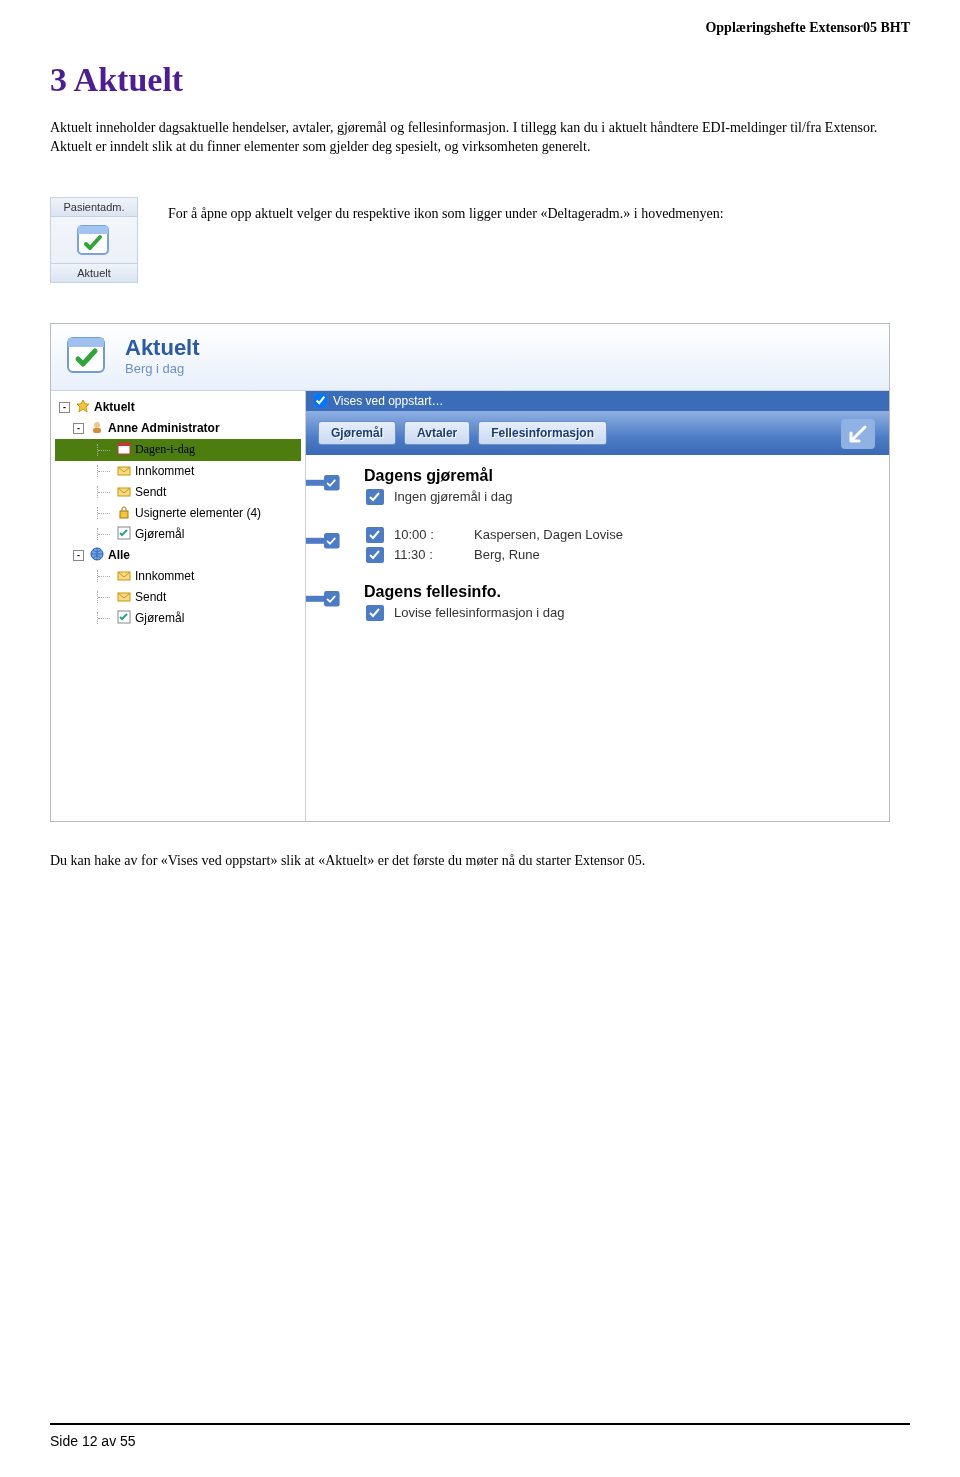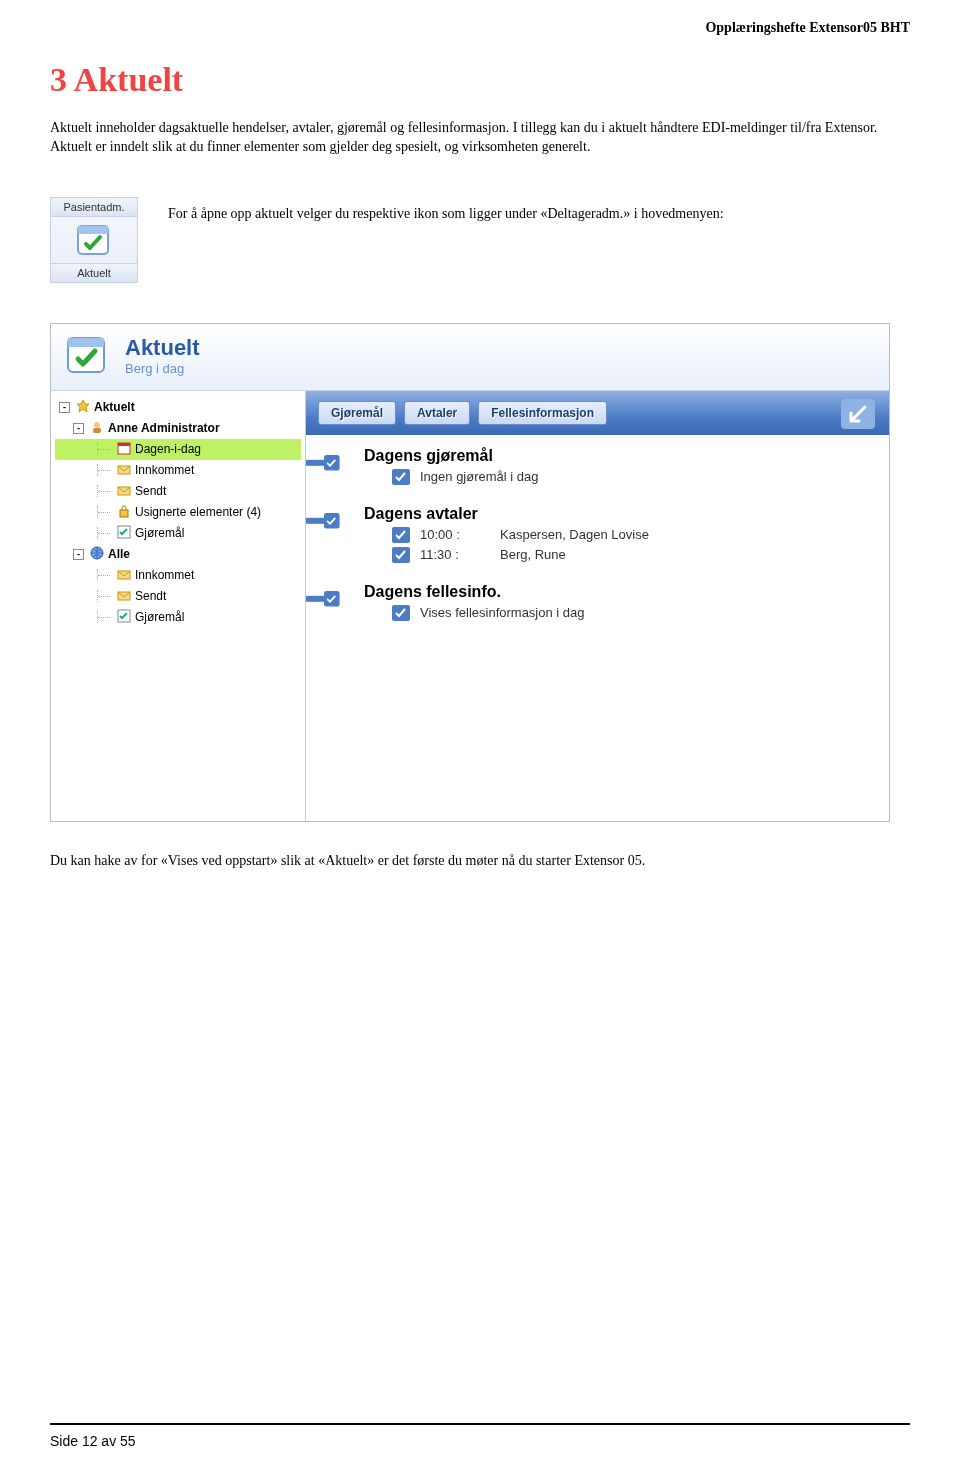--- a/index.html
+++ b/index.html
@@ -16,21 +16,21 @@
     position: relative;
     min-height: 1477px;
   }
   .doc-header {
     text-align: right;
     font-weight: bold;
     font-size: 14px;
     margin-bottom: 25px;
   }
   h1 {
-    color: #ef4444;
+    color: #4c1d95;
     font-family: Georgia, serif;
     font-size: 34px;
     font-weight: bold;
     margin: 0 0 20px 0;
   }
   .body-text {
     font-size: 14px;
     line-height: 1.35;
     margin: 0 0 16px 0;
   }
@@ -92,21 +92,21 @@
     font-size: 12px;
   }
   .tree-item {
     display: flex;
     align-items: center;
     gap: 4px;
     padding: 2px 2px 2px 4px;
     white-space: nowrap;
   }
   .tree-item.bold { font-weight: bold; }
-  .tree-item.highlight { background: #bef264; }
+  .tree-item.highlight { background: #4d7c0f; font-family: Liberation Serif, serif; }
   .indent-1 { padding-left: 18px; }
   .indent-2 { padding-left: 42px; }
   .tree-toggle {
     width: 11px; height: 11px; border:1px solid #888; font-size:9px; line-height: 9px; text-align:center; margin-right:2px;
     display:inline-flex; align-items:center; justify-content:center; background:#fff;
   }
   .tree-dotted {
     display:inline-block; width:16px; height:12px;
     border-left:1px dotted #aaa;
     position:relative;
@@ -165,21 +165,21 @@
     font-weight: bold;
     font-size: 16px;
     color: #000;
     margin-left: 48px;
     margin-bottom: 2px;
   }
   .section-line {
     display: flex;
     align-items: center;
     gap: 10px;
-    margin-left: 76px;
+    margin-left: 50px;
     font-size: 13px;
     color: #333;
     padding: 2px 0;
   }
   .section-line .cell-time { width: 70px; }
   .section-line .cell-name { }
   .check-icon-sm { flex-shrink:0; }
   .footer-rule {
     border-top: 2px solid #000;
     margin-top: 60px;
@@ -319,20 +319,24 @@
             <span class="tree-dotted"></span>
             <span><svg width="14" height="14">
                 <rect x="1" y="1" width="12" height="12" fill="#fff" stroke="#888"></rect>
                 <path d="M3 7 l2 2 l5 -5" stroke="#2a8" stroke-width="2" fill="none"></path>
               </svg></span>
             <span>Gjøremål</span>
           </div>
         </div>
 
       <div class="main-pane">
+        <div class="topbar">
+          <input type="checkbox" checked="" style="">
+          <span>Vises ved oppstart…</span>
+        </div>
 
         <div class="tab-bar">
           <button class="tab-button">Gjøremål</button>
           <button class="tab-button">Avtaler</button>
           <button class="tab-button">Fellesinformasjon</button>
           <div class="collapse-icon">
             <svg width="34" height="30" viewBox="0 0 34 30">
               <rect x="0" y="0" width="34" height="30" rx="4" fill="#8fb1e3"></rect>
               <path d="M24 8 L10 22 M10 22 L10 14 M10 22 L18 22" stroke="#fff" stroke-width="3" fill="none" stroke-linecap="round"></path>
             </svg>
@@ -354,21 +358,20 @@
             <span>Ingen gjøremål i dag</span>
           </div>
         </div>
 
         <div class="content-block">
           <svg class="arrow-connector" viewBox="0 0 60 40">
             <rect x="-4" y="8" width="34" height="10" fill="#4d7cc6"></rect>
             <rect x="30" y="0" width="26" height="26" rx="4" fill="#4d7cc6"></rect>
             <path d="M36 14 l4 4 l8 -9" stroke="#fff" stroke-width="3" fill="none" stroke-linecap="round"></path>
           </svg>
-          <div class="section-heading">Dagens avtaler</div>
           <div class="section-line">
             <svg class="check-icon-sm" width="18" height="16" viewBox="0 0 18 16">
                 <rect x="0" y="0" width="18" height="16" rx="2" fill="#4d7cc6"></rect>
                 <path d="M4 8 l3 3 l6 -7" stroke="#fff" stroke-width="2" fill="none"></path>
               </svg>
             <span class="cell-time">10:00 :</span>
             <span class="cell-name">Kaspersen, Dagen Lovise</span>
           </div>
           <div class="section-line">
             <svg class="check-icon-sm" width="18" height="16" viewBox="0 0 18 16">
@@ -385,21 +388,21 @@
             <rect x="-4" y="8" width="34" height="10" fill="#4d7cc6"></rect>
             <rect x="30" y="0" width="26" height="26" rx="4" fill="#4d7cc6"></rect>
             <path d="M36 14 l4 4 l8 -9" stroke="#fff" stroke-width="3" fill="none" stroke-linecap="round"></path>
           </svg>
           <div class="section-heading">Dagens fellesinfo.</div>
           <div class="section-line">
             <svg class="check-icon-sm" width="18" height="16" viewBox="0 0 18 16">
                 <rect x="0" y="0" width="18" height="16" rx="2" fill="#4d7cc6"></rect>
                 <path d="M4 8 l3 3 l6 -7" stroke="#fff" stroke-width="2" fill="none"></path>
               </svg>
-            <span>Vises fellesinformasjon i dag</span>
+            <span>Lovise fellesinformasjon i dag</span>
           </div>
         </div>
 
       </div>
     </div>
   </div>
 
   <p class="body-text">Du kan hake av for «Vises ved oppstart» slik at «Aktuelt» er det første du møter nå du starter Extensor 05.</p>
 
   <div class="footer-rule">

